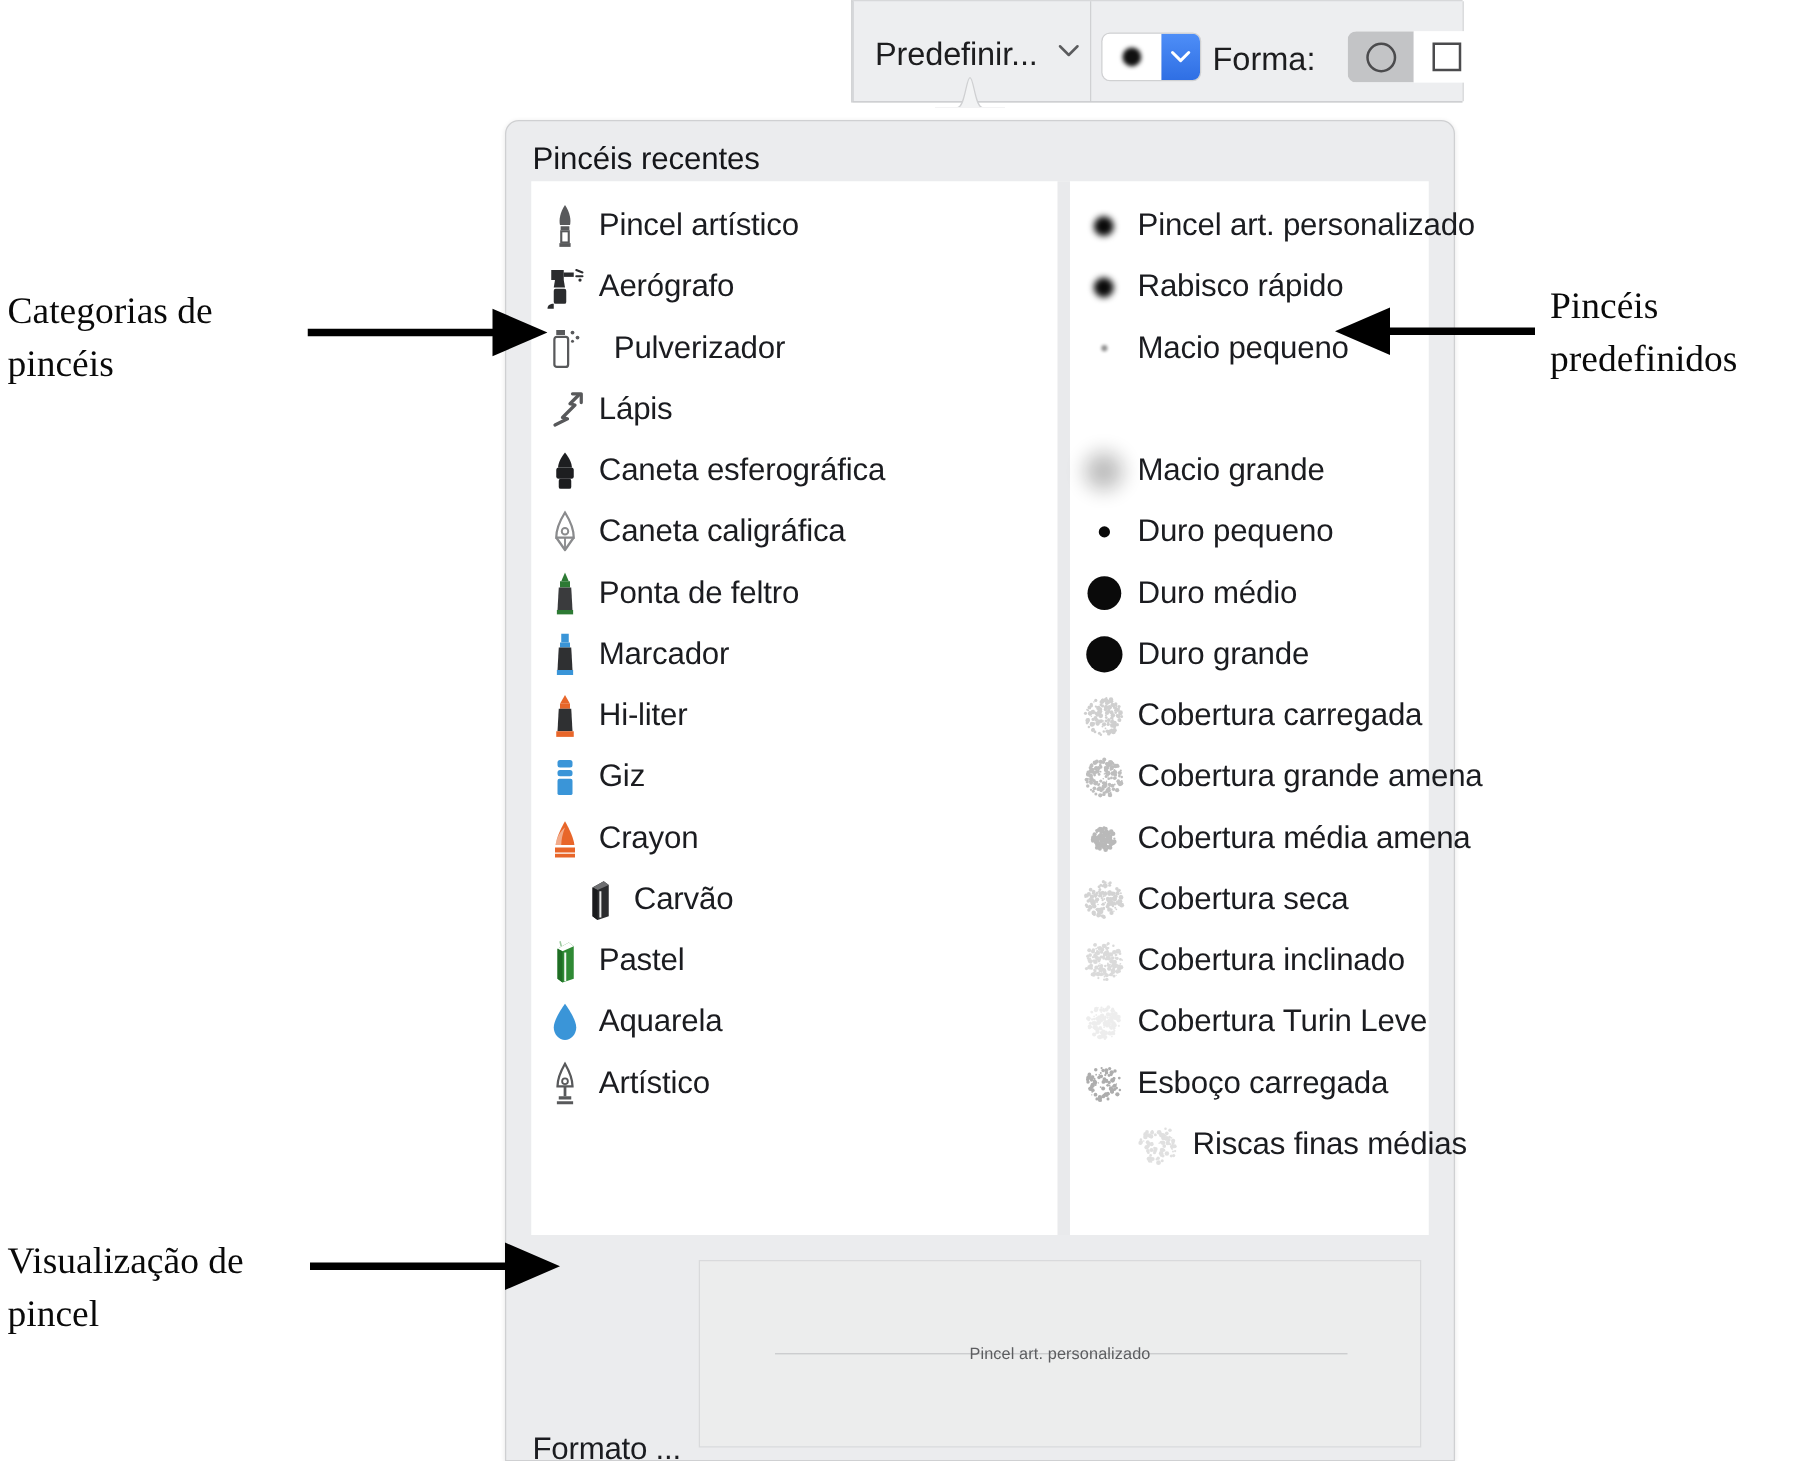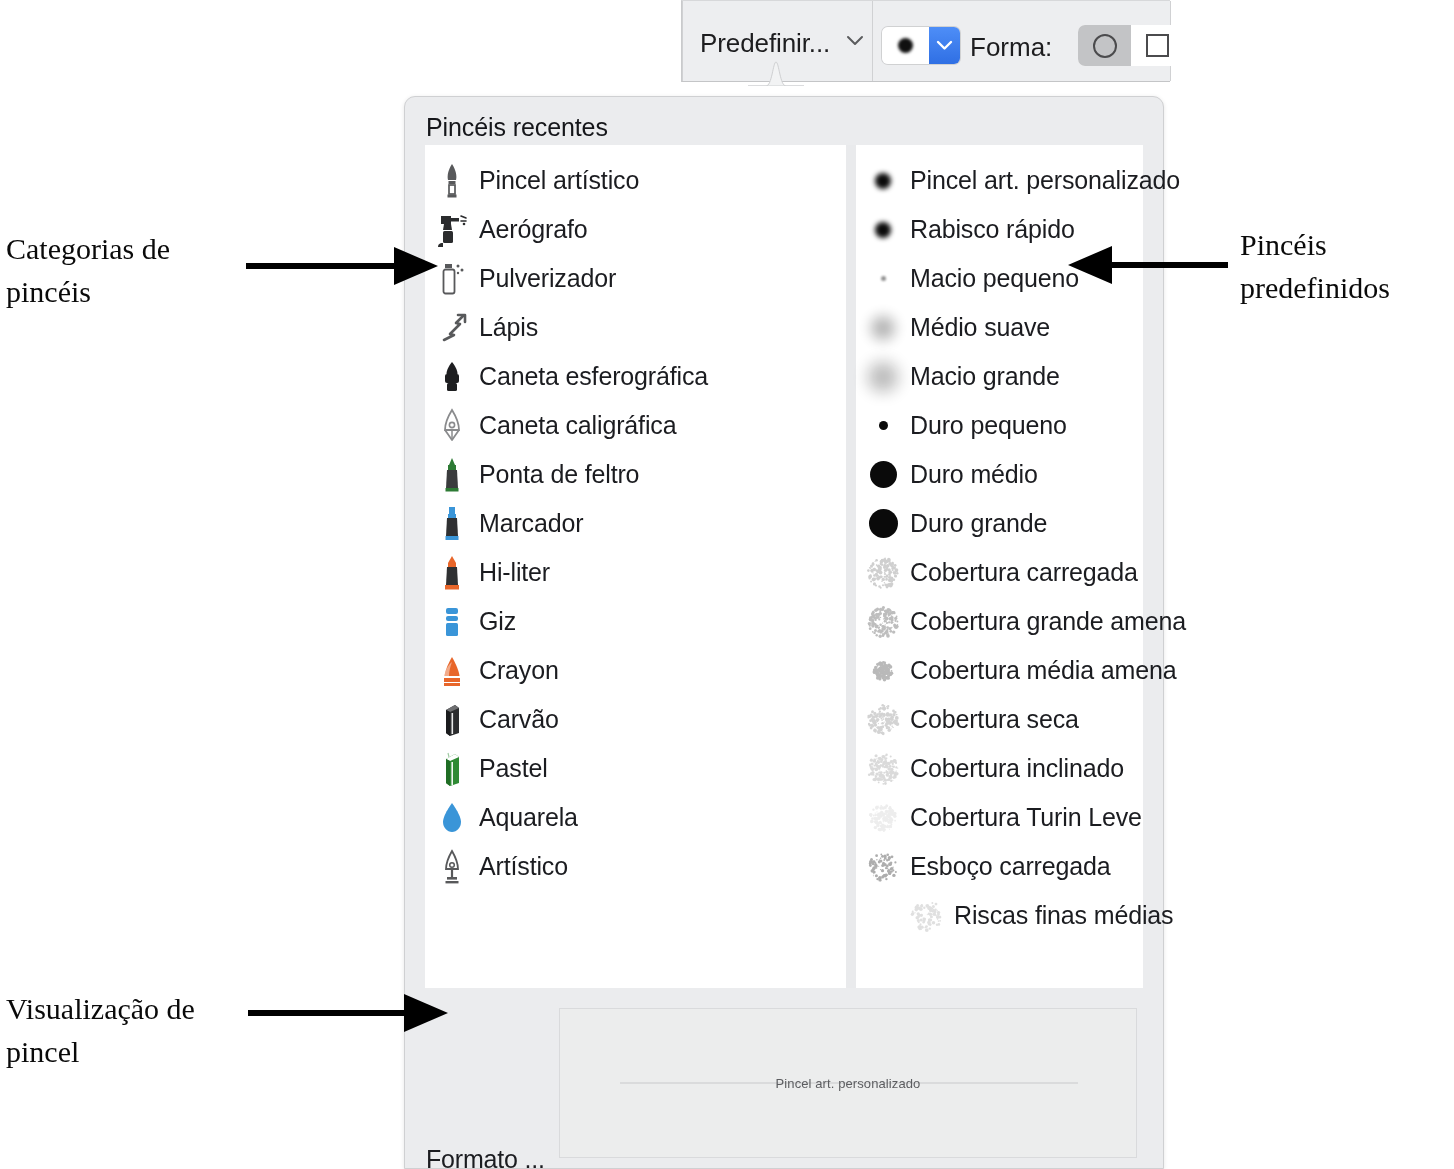--- a/index.html
+++ b/index.html
@@ -238,21 +238,21 @@
       <rect x="16" y="6" width="8" height="3.5" fill="#2b2c2e"></rect>
       <path d="M9 12 L16 12 L17 18 L8 18 Z" fill="#2b2c2e"></path>
       <rect x="8" y="19" width="10" height="12" rx="1.5" fill="#2b2c2e"></rect>
       <path d="M8 31 C4 31 3 33 3 35 L8 35 Z" fill="#2b2c2e"></path>
       <path d="M26 4 L31 6 M26 9 L31 9" stroke="#2b2c2e" stroke-width="1.6" stroke-linecap="round" fill="none"></path>
       <circle cx="29" cy="12" r="1.3" fill="#2b2c2e"></circle>
     </svg>
           </div>
           <div class="lbl">Aerógrafo</div>
         </div>
-        <div class="row" style="top: 109px;">
+        <div class="row" style="top: 109px; gap: 12px;">
           <div class="ico">
             <svg width="30" height="36" viewBox="0 0 30 36">
       <rect x="8" y="3" width="7" height="4" fill="#58595b"></rect>
       <rect x="6.5" y="8.5" width="11" height="24" rx="2" fill="none" stroke="#58595b" stroke-width="1.8"></rect>
       <circle cx="21" cy="5" r="1.5" fill="#58595b"></circle>
       <circle cx="25" cy="9" r="1.5" fill="#58595b"></circle>
       <circle cx="21" cy="12" r="1.2" fill="#58595b"></circle>
     </svg>
           </div>
           <div class="lbl">Pulverizador</div>
@@ -334,21 +334,21 @@
           <div class="ico">
             <svg width="28" height="34" viewBox="0 0 28 34">
       <path d="M14 3 C10 10 7 17 6.5 22 L21.5 22 C21 17 18 10 14 3 Z" fill="#e8662a"></path>
       <path d="M14 8 C12 13 11 18 11 22 L6.5 22 C7 17 10 11 14 8 Z" fill="#ffffff" opacity="0.45"></path>
       <rect x="6" y="24" width="16" height="4" fill="#e8662a"></rect>
       <rect x="6" y="29" width="16" height="3" fill="#e8662a"></rect>
     </svg>
           </div>
           <div class="lbl">Crayon</div>
         </div>
-        <div class="row" style="top: 550px;">
+        <div class="row" style="top: 550px; margin-left: 28px;">
           <div class="ico">
             <svg width="26" height="36" viewBox="0 0 26 36">
       <path d="M7 8 L16 3 L20 6 L20 31 L11 34 L7 31 Z" fill="#2b2c2e"></path>
       <path d="M7 8 L16 3 L20 6 L11 10 Z" fill="#6e6f71"></path>
       <path d="M11 10 L11 34 L7 31 L7 8 Z" fill="#1a1b1d"></path>
       <rect x="12.5" y="11" width="1.6" height="21" fill="#ffffff" opacity="0.9"></rect>
     </svg>
           </div>
           <div class="lbl">Carvão</div>
         </div>
@@ -403,28 +403,20 @@
           </div>
           <div class="lbl">Rabisco rápido</div>
         </div>
         <div class="row" style="top: 109px;">
           <div class="ico">
             <div class="thumb">
               <div class="blob" style="width: 5px; height: 5px; opacity: 0.45; filter: blur(1.2px);"></div>
             </div>
           </div>
           <div class="lbl">Macio pequeno</div>
-        </div>
-        <div class="row" style="top: 158px;">
-          <div class="ico">
-            <div class="thumb">
-              <div class="blob" style="width: 24px; height: 24px; opacity: 0.3; filter: blur(6.5px);"></div>
-            </div>
-          </div>
-          <div class="lbl">Médio suave</div>
         </div>
         <div class="row" style="top: 207px;">
           <div class="ico">
             <div class="thumb">
               <div class="blob" style="width: 30px; height: 30px; opacity: 0.28; filter: blur(8px);"></div>
             </div>
           </div>
           <div class="lbl">Macio grande</div>
         </div>
         <div class="row" style="top: 256px;">

